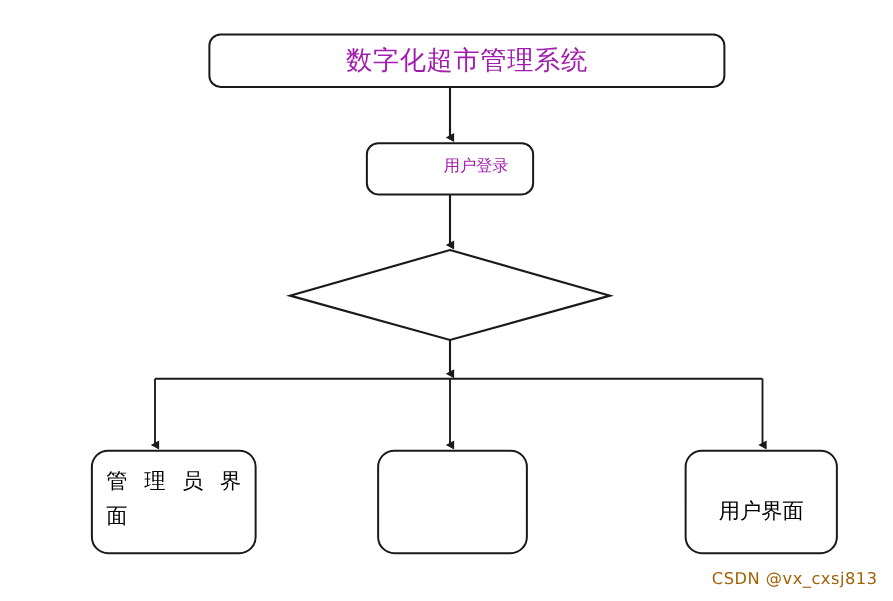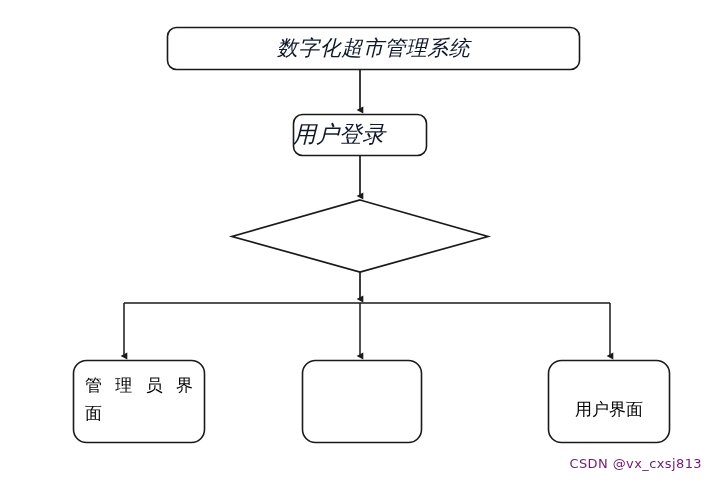--- a/index.html
+++ b/index.html
@@ -17,41 +17,40 @@
   }
   #flow-svg {
     position: absolute;
     left: 0;
     top: 0;
     width: 714px;
     height: 481px;
   }
   .node-label {
     position: absolute;
-    color: #0f172a;
+    color: #a21caf;
     font-family: "DejaVu Serif", "Liberation Serif", serif;
     white-space: pre;
     pointer-events: none;
-    font-style: italic;
   }
   #title-label {
     left: 167px;
     top: 34px;
     width: 413px;
     text-align: center;
     font-size: 21px;
     line-height: 28px;
     letter-spacing: 0.5px;
   }
   #login-label {
     left: 293px;
     top: 122px;
     width: 114px;
-    text-align: left;
-    font-size: 23px;
+    text-align: right;
+    font-size: 13px;
     line-height: 24px;
   }
   #decision-label {
     left: 232px;
     top: 225px;
     width: 256px;
     text-align: center;
     font-size: 17px;
     line-height: 24px;
   }
@@ -84,21 +83,21 @@
     left: 556px;
     top: 371px;
     width: 106px;
     text-align: center;
     margin-top: 24px;
   }
   #watermark {
     position: absolute;
     right: 12px;
     bottom: 10px;
-    color: #701a75;
+    color: #a16207;
     font-size: 13px;
     font-family: "DejaVu Sans", "Liberation Sans", sans-serif;
     letter-spacing: 0.4px;
     white-space: pre;
   }
 </style>
 </head>
 <body>
 
 <div id="canvas">

